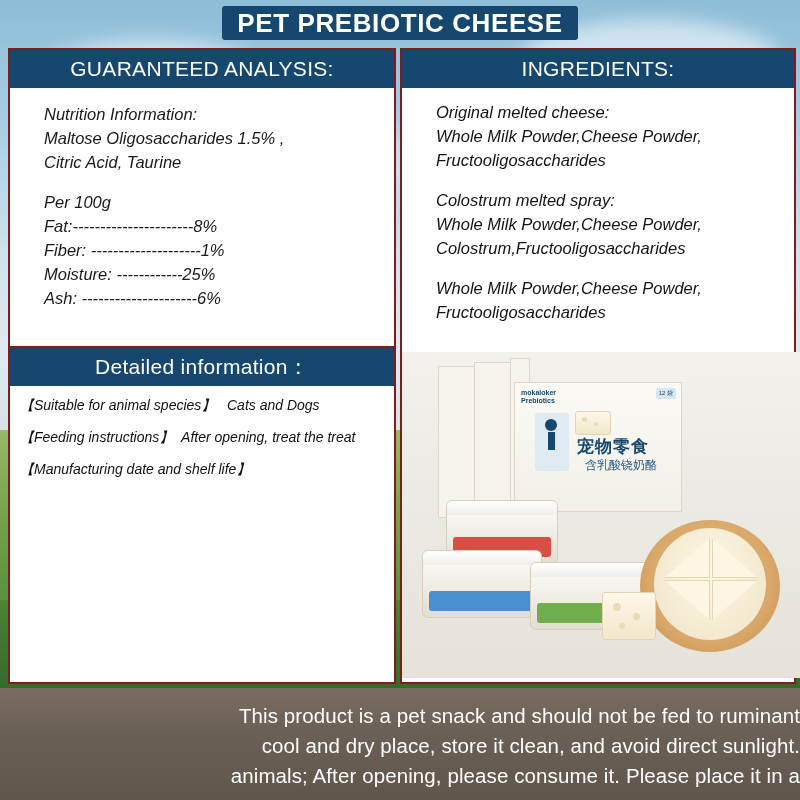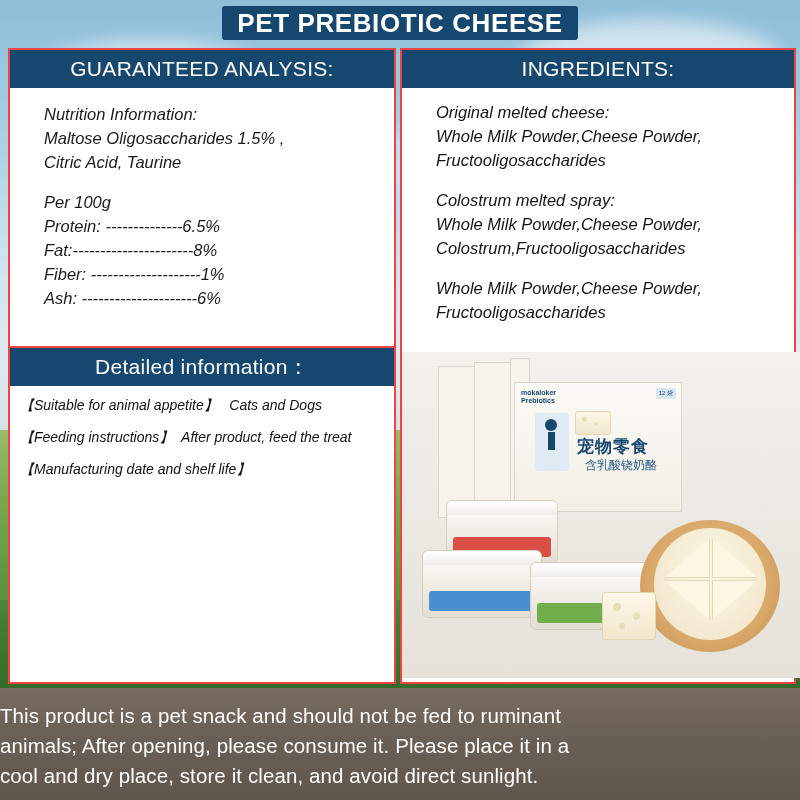--- a/index.html
+++ b/index.html
@@ -25,21 +25,21 @@
   .title-bar{
     position:absolute;left:222px;top:6px;width:356px;height:34px;z-index:5;
     background:#16476e;border-radius:3px;
     display:flex;align-items:center;justify-content:center;
   }
   .title-bar span{
     color:#ffffff;font-weight:bold;font-size:26px;letter-spacing:.6px;
   }
 
   
-  .panel{position:absolute;background:#ffffff;border:2px solid #ef4444;z-index:4;}
+  .panel{position:absolute;background:#ffffff;border:2px solid #7f1d1d;z-index:4;}
   .panel-head{
     background:#16476e;color:#fff;height:38px;
     display:flex;align-items:center;justify-content:center;
   }
   .panel-head span{font-size:21px;letter-spacing:.3px;}
 
   
   #guaranteed{left:8px;top:48px;width:384px;height:296px;}
   #guaranteed .body{padding:14px 10px 6px 34px;}
   .ga-line{
@@ -88,21 +88,21 @@
   .plate-in{position:absolute;left:252px;top:176px;width:112px;height:112px;border-radius:50%;
     background:radial-gradient(ellipse at 50% 40%,#fdf7e6 0%,#f4e9cf 70%,#e9dbbb 100%);}
   .wedge{position:absolute;background:#fdf6e2;border:1px solid #e6d8b4;}
   .cube{position:absolute;background:linear-gradient(180deg,#fdf7e7,#f2e7cc);
     border:1px solid #e3d5b2;border-radius:3px;}
   .hole{position:absolute;background:#e8dcb9;border-radius:50%;}
 
   
   .footer{
     position:absolute;left:0;top:692px;width:800px;height:108px;z-index:5;
-    display:flex;flex-direction:column;align-items:flex-start;justify-content:center;
+    display:flex;flex-direction:column;align-items:flex-end;justify-content:center;
     color:#ffffff;text-align:center;
   }
   .footer div{font-size:20.5px;line-height:30px;letter-spacing:.1px;}
 </style>
 </head>
 <body>
 
 <div class="bg">
   <div class="bg-sky"></div>
   <div class="bg-cloud" style="left:40px;top:40px;width:220px;height:70px;"></div>
@@ -121,38 +121,38 @@
 <div class="panel" id="guaranteed">
   <div class="panel-head">
     <span>GUARANTEED ANALYSIS:</span>
   </div>
   <div class="body">
     <div class="ga-line">Nutrition Information:</div>
     <div class="ga-line">Maltose Oligosaccharides 1.5% ,</div>
     <div class="ga-line">Citric Acid, Taurine</div>
     <div class="ga-gap"></div>
     <div class="ga-line">Per 100g</div>
-    <div class="ga-line">Protein: --------------6.5%</div>
     <div class="ga-line">Fat:----------------------8%</div>
     <div class="ga-line">Fiber: --------------------1%</div>
+    <div class="ga-line">Moisture: ------------25%</div>
     <div class="ga-line">Ash: ---------------------6%</div>
   </div>
 </div>
 
 <div class="panel" id="details">
   <div class="panel-head">
     <span>Detailed information：</span>
   </div>
   <div class="body">
     <div class="dt-block">
-      <div class="lead">【Suitable for animal appetite】   Cats and Dogs</div>
+      <div class="lead">【Suitable for animal species】   Cats and Dogs</div>
       <div class="lead"></div>
     </div>
     <div class="dt-block">
-      <div class="lead">【Feeding instructions】  After product, feed the treat</div>
+      <div class="lead">【Feeding instructions】  After opening, treat the treat</div>
     </div>
     <div class="dt-block">
       <div class="lead">【Manufacturing date and shelf life】</div>
     </div>
   </div>
 </div>
 
 <div class="panel" id="ingredients">
   <div class="panel-head">
     <span>INGREDIENTS:</span>
@@ -219,15 +219,15 @@
   <div class="wedge" style="left:310px;top:228px;width:44px;height:38px;clip-path:polygon(0 0,100% 0,0 100%);"></div>
   <div class="cube" style="left:200px;top:240px;width:52px;height:46px;">
     <div class="hole" style="left:10px;top:10px;width:8px;height:8px;"></div>
     <div class="hole" style="left:30px;top:20px;width:7px;height:7px;"></div>
     <div class="hole" style="left:16px;top:30px;width:6px;height:6px;"></div>
   </div>
 </div>
 
 <div class="footer">
   <div>This product is a pet snack and should not be fed to ruminant</div>
+  <div>cool and dry place, store it clean, and avoid direct sunlight.</div>
   <div>animals; After opening, please consume it. Please place it in a</div>
-  <div>cool and dry place, store it clean, and avoid direct sunlight.</div>
 </div>
 
 </body></html>

